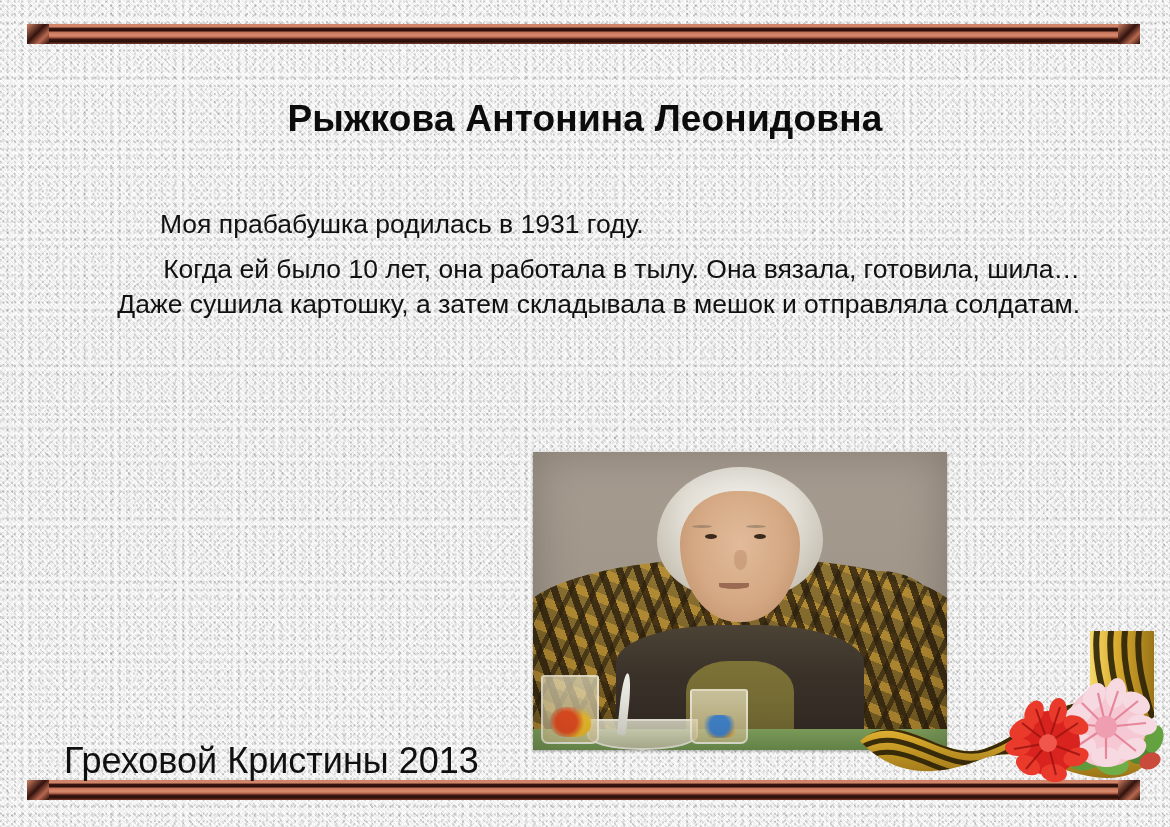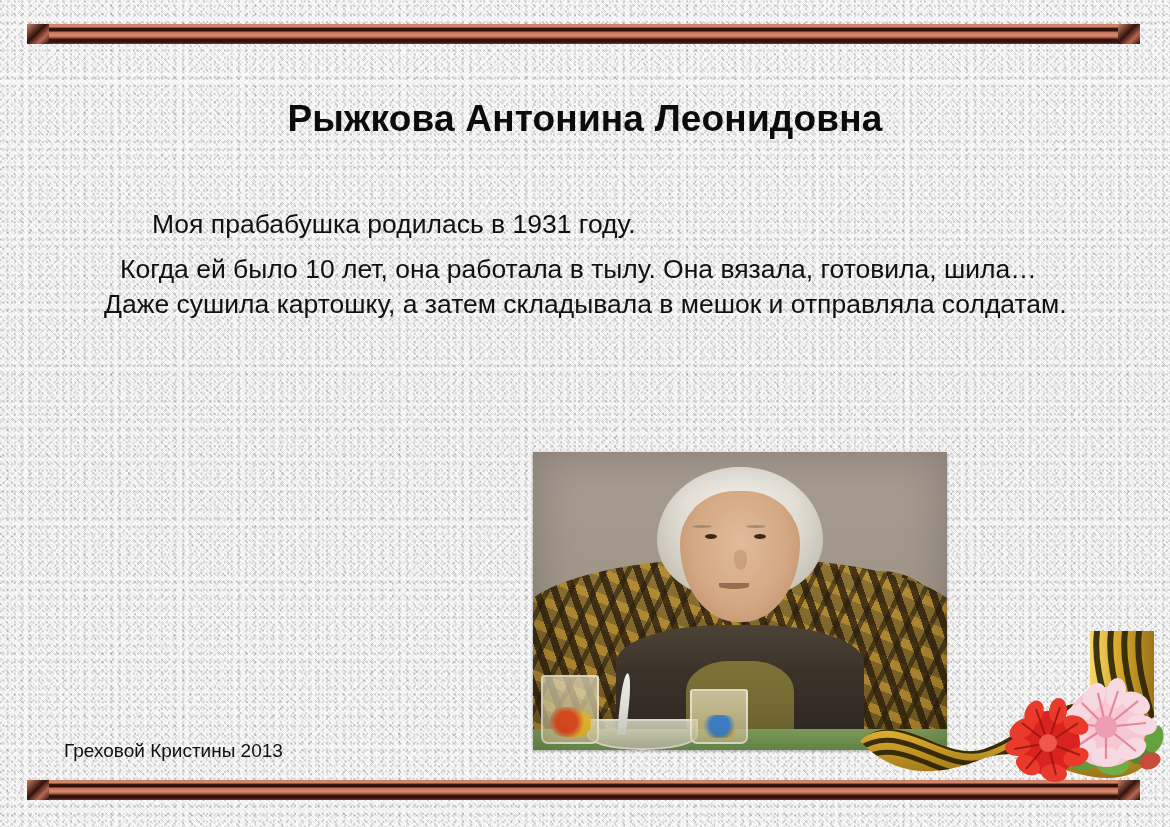--- a/index.html
+++ b/index.html
@@ -123,32 +123,32 @@
     font-size: 37px;
     line-height: 1.1;
     color: #0c0c0c;
     letter-spacing: .2px;
     white-space: nowrap;
   }
 
   
   .body-text {
     position: absolute;
-    left: 104px;
+    left: 112px;
     top: 207px;
     width: 968px;
     color: #111111;
     font-size: 26.5px;
     line-height: 1.30;
   }
   .body-text p {
     margin: 0 0 11px 0;
   }
   .body-text p.p1 { text-indent: 48px; }
-  .body-text p.p2 { text-indent: 16px; }
+  .body-text p.p2 { text-indent: 16px; text-align: right; }
   .body-text p.p3 { text-indent: 0; }
 
   
   .photo {
     position: absolute;
     left: 533px;
     top: 452px;
     width: 414px;
     height: 298px;
     overflow: hidden;
@@ -279,21 +279,21 @@
     height: 196px;
     pointer-events: none;
   }
   .ornament svg { display: block; width: 100%; height: 100%; }
 
   
   .credit {
     position: absolute;
     left: 64px;
     top: 740px;
-    font-size: 19px;
+    font-size: 36px;
     color: #101010;
     white-space: nowrap;
   }
 </style>
 </head>
 <body>
 
 <div class="slide">
 
   <div class="slide-bg"></div>

